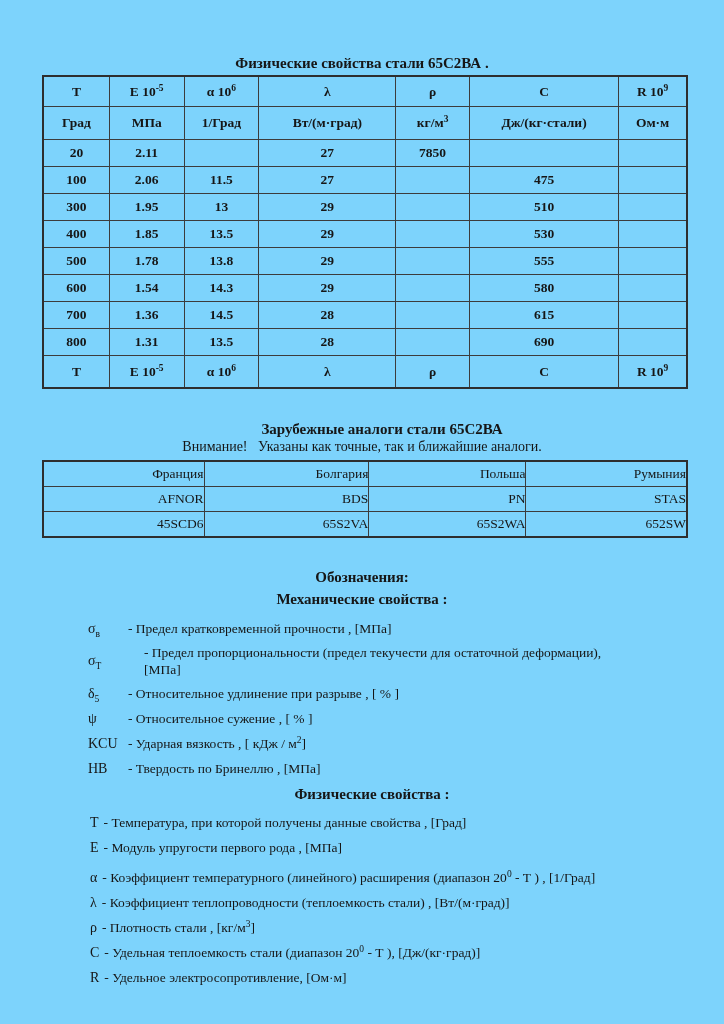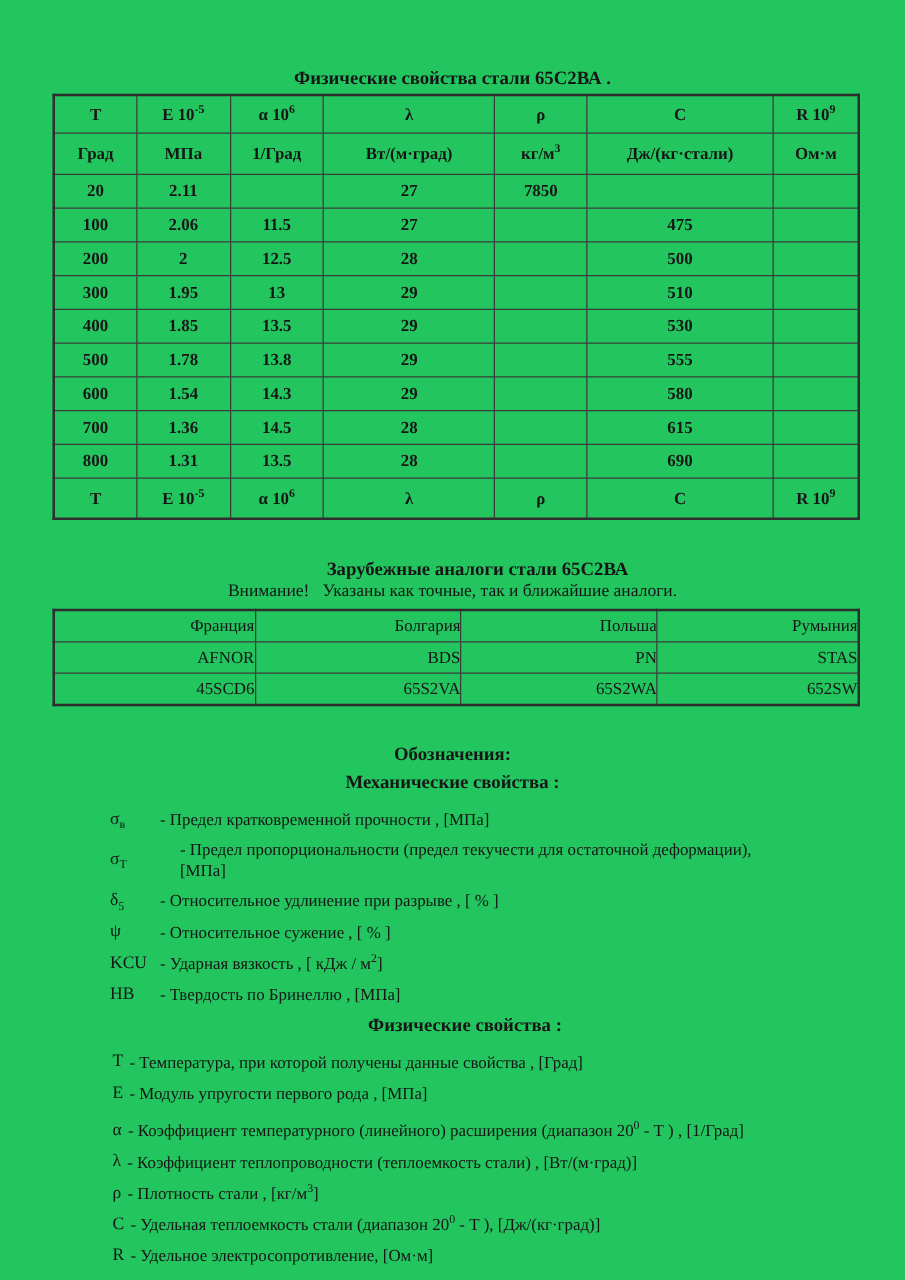--- a/index.html
+++ b/index.html
@@ -1,17 +1,17 @@
 <!DOCTYPE html>
 <html><head>
 <meta charset="utf-8">
 <style>
   html, body { margin:0; padding:0; background:#ffffff; }
   .page {
-    width:724px; height:1024px; background:#22c55e; overflow:hidden;
+    width:724px; height:1024px; background:#7dd3fc; overflow:hidden;
     font-family:"Liberation Serif", serif; color:#161616;
     position:relative;
   }
   .heading {
     text-align:center; font-weight:bold; font-size:15px; line-height:18px;
   }
   .title1 { padding-top:54px; }
   .note {
     text-align:center; font-size:14px; line-height:17px; font-weight:normal;
   }
@@ -99,29 +99,20 @@
         <tr>
           <td>100</td>
           <td>2.06</td>
           <td>11.5</td>
           <td>27</td>
           <td></td>
           <td>475</td>
           <td></td>
         </tr>
         <tr>
-          <td>200</td>
-          <td>2</td>
-          <td>12.5</td>
-          <td>28</td>
-          <td></td>
-          <td>500</td>
-          <td></td>
-        </tr>
-        <tr>
           <td>300</td>
           <td>1.95</td>
           <td>13</td>
           <td>29</td>
           <td></td>
           <td>510</td>
           <td></td>
         </tr>
         <tr>
           <td>400</td>

